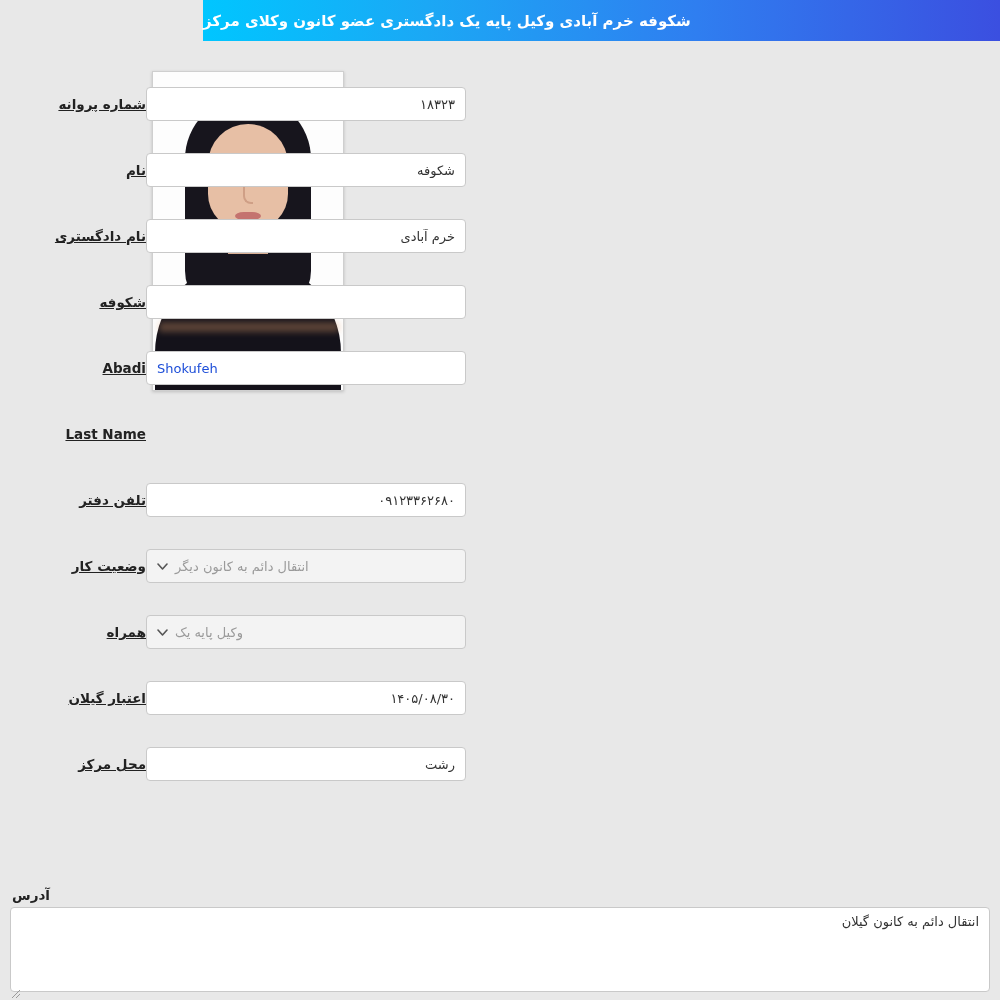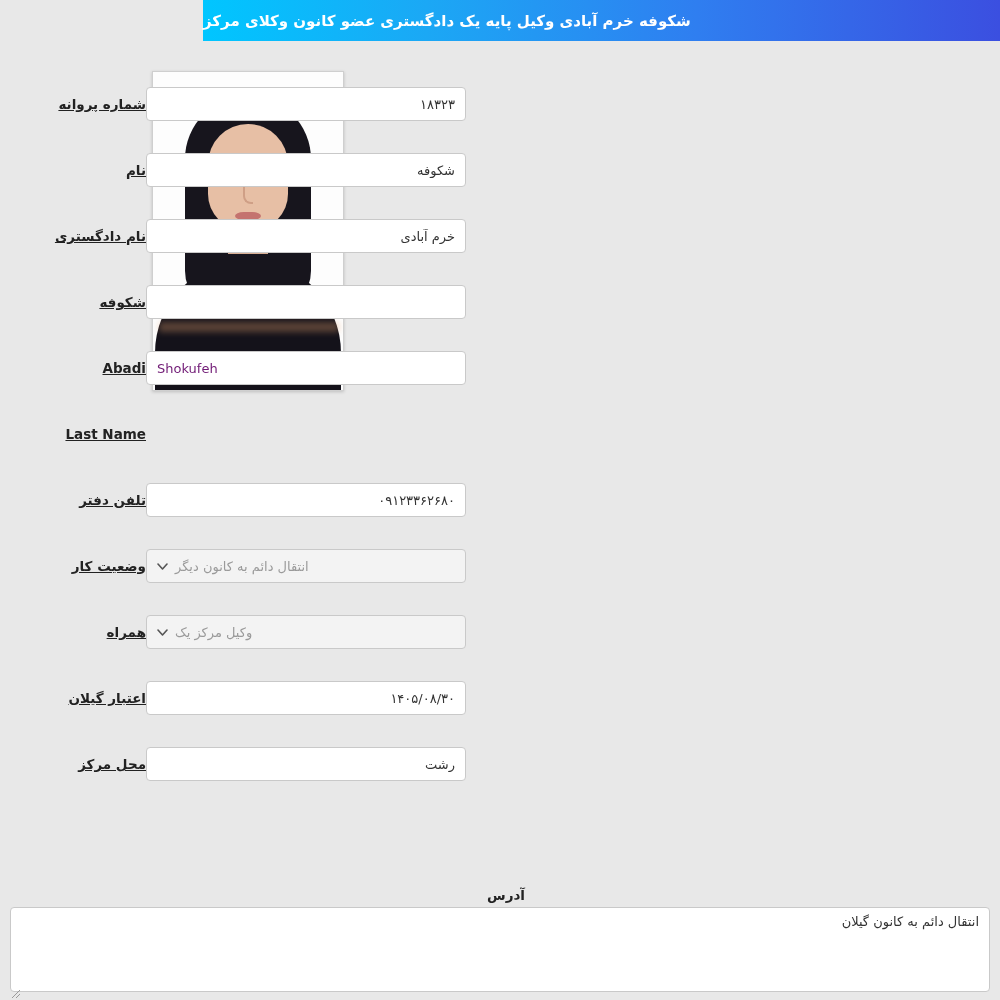--- a/index.html
+++ b/index.html
@@ -155,21 +155,21 @@
     color: #333;
     padding: 0 10px;
     outline: none;
     direction: rtl;
     text-align: right;
     font-family: "DejaVu Sans", "Liberation Sans", sans-serif;
   }
   input.fld.ltr {
     direction: ltr;
     text-align: left;
-    color: #701a75;
+    color: #1d4ed8;
   }
   .sel {
     background: #f3f3f3;
     color: #9a9a9a;
     display: flex;
     align-items: center;
     justify-content: flex-end;
     position: relative;
     padding: 0 10px 0 28px;
     margin-left: 23px;
@@ -183,21 +183,21 @@
     display: flex; align-items: center; justify-content: center;
   }
   .sel .caret svg { display: block; }
 
   
   .addr-label {
     position: absolute;
     top: 846px;
     right: 0;
     width: 1000px;
-    text-align: center;
+    text-align: left;
     padding-left: 12px;
     font-size: 13.5px;
     font-weight: bold;
     color: #222;
   }
   .addr-box {
     position: absolute;
     top: 866px;
     left: 10px;
     width: 980px;
@@ -312,21 +312,21 @@
     </div>
 
     <div class="row">
       <div class="ctrl">
         <div class="sel">
           <span class="caret">
             <svg width="11" height="7" viewBox="0 0 11 7">
                 <path d="M1 1 L5.5 6 L10 1" fill="none" stroke="#555" stroke-width="1.6" stroke-linecap="round" stroke-linejoin="round"></path>
               </svg>
           </span>
-          <span>وکیل مرکز یک</span>
+          <span>وکیل پایه یک</span>
         </div>
       </div>
       <div class="lbl">همراه</div>
     </div>
 
     <div class="row">
       <div class="ctrl">
         <input class="fld" type="text" value="۱۴۰۵/۰۸/۳۰" style="">
       </div>
       <div class="lbl">اعتبار گیلان</div>

